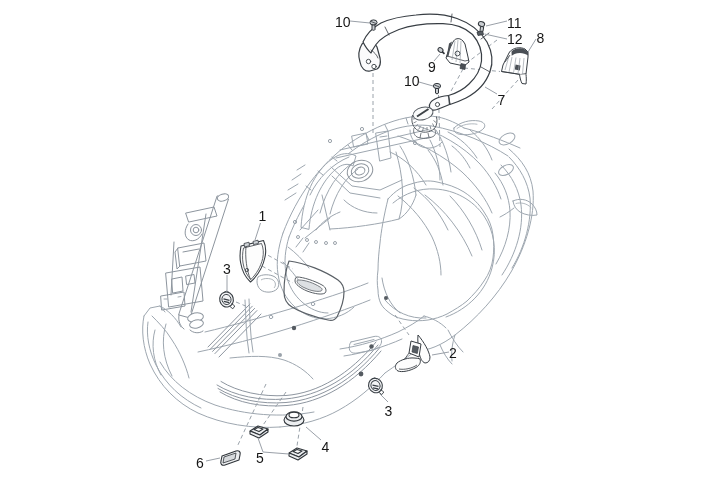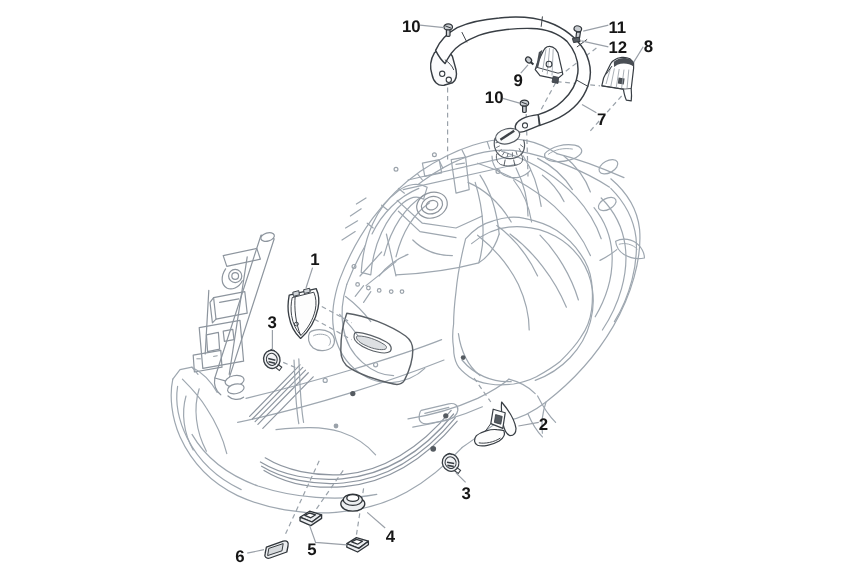--- a/index.html
+++ b/index.html
@@ -1,16 +1,16 @@
 <!DOCTYPE html>
 <html><head>
 <meta charset="utf-8">
 <style>
   html,body{margin:0;padding:0;background:#ffffff;}
-  .wrap{width:720px;height:486px;position:relative;overflow:hidden;background:#fff;font-weight:bold;}
+  .wrap{width:720px;height:486px;position:relative;overflow:hidden;background:#fff;}
   svg{position:absolute;left:0;top:0;}
   text{font-family:"Liberation Sans",sans-serif;fill:#161616;font-size:14px;}
 </style>
 </head>
 <body>
 <div class="wrap">
 <svg width="720" height="486" viewBox="0 0 720 486">
 
 <g stroke="#9ea7b0" fill="none" stroke-width="1" stroke-linecap="round" stroke-linejoin="round">
 

